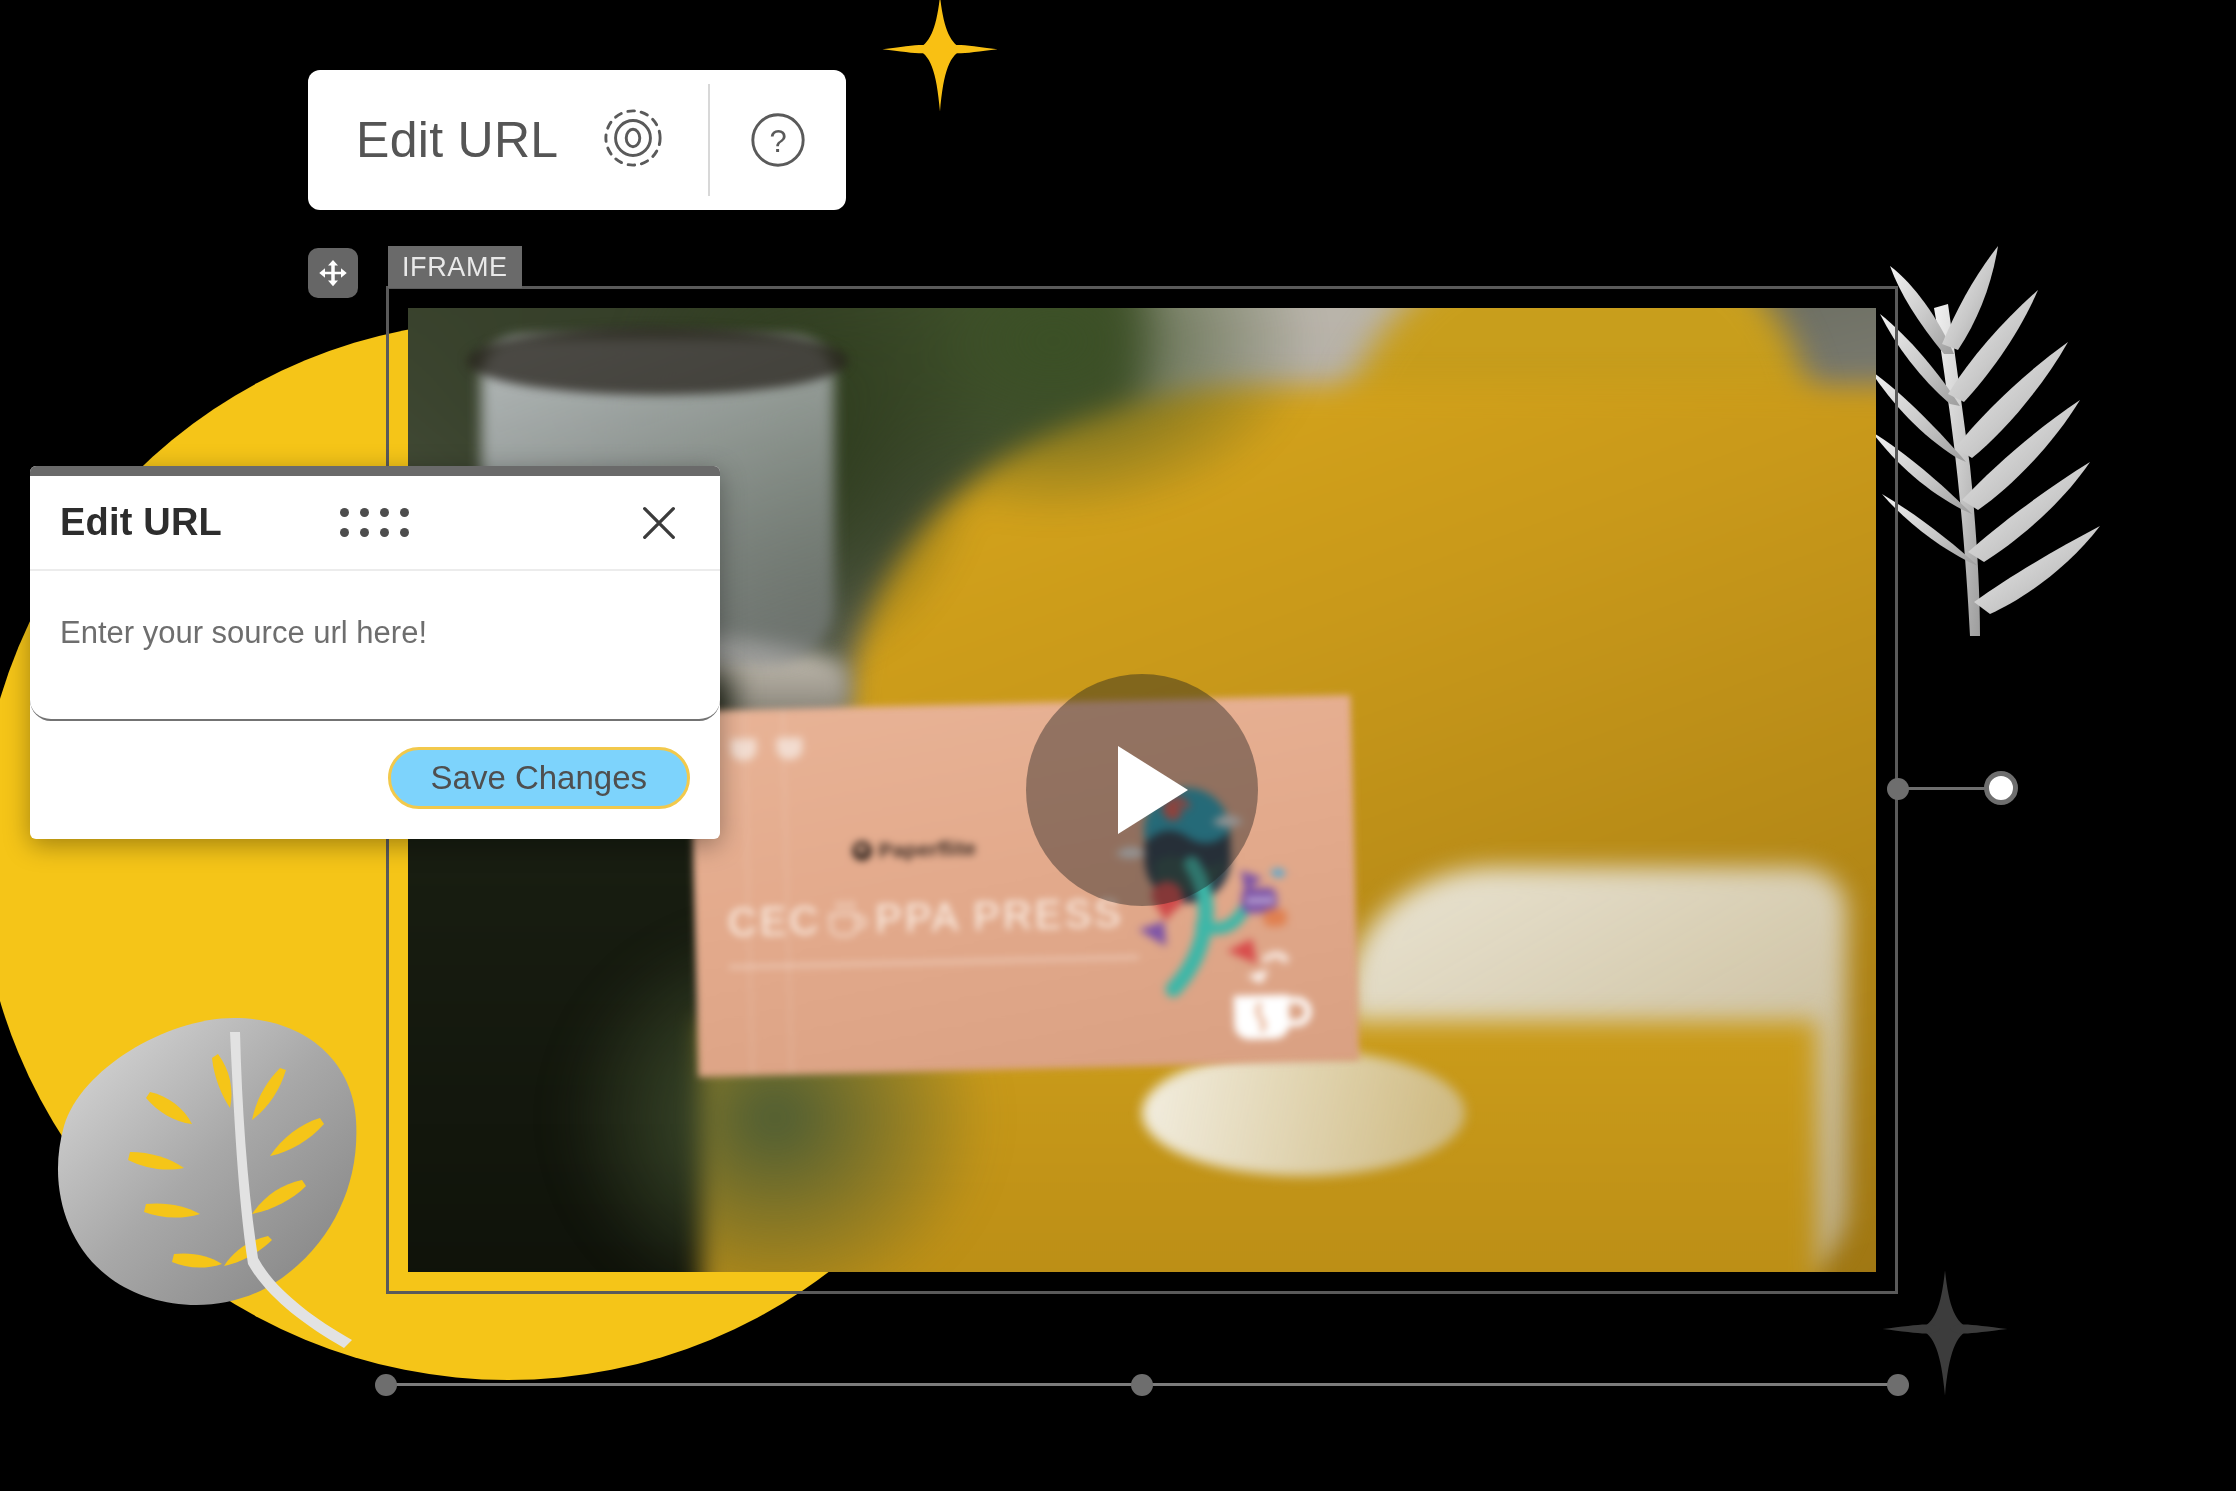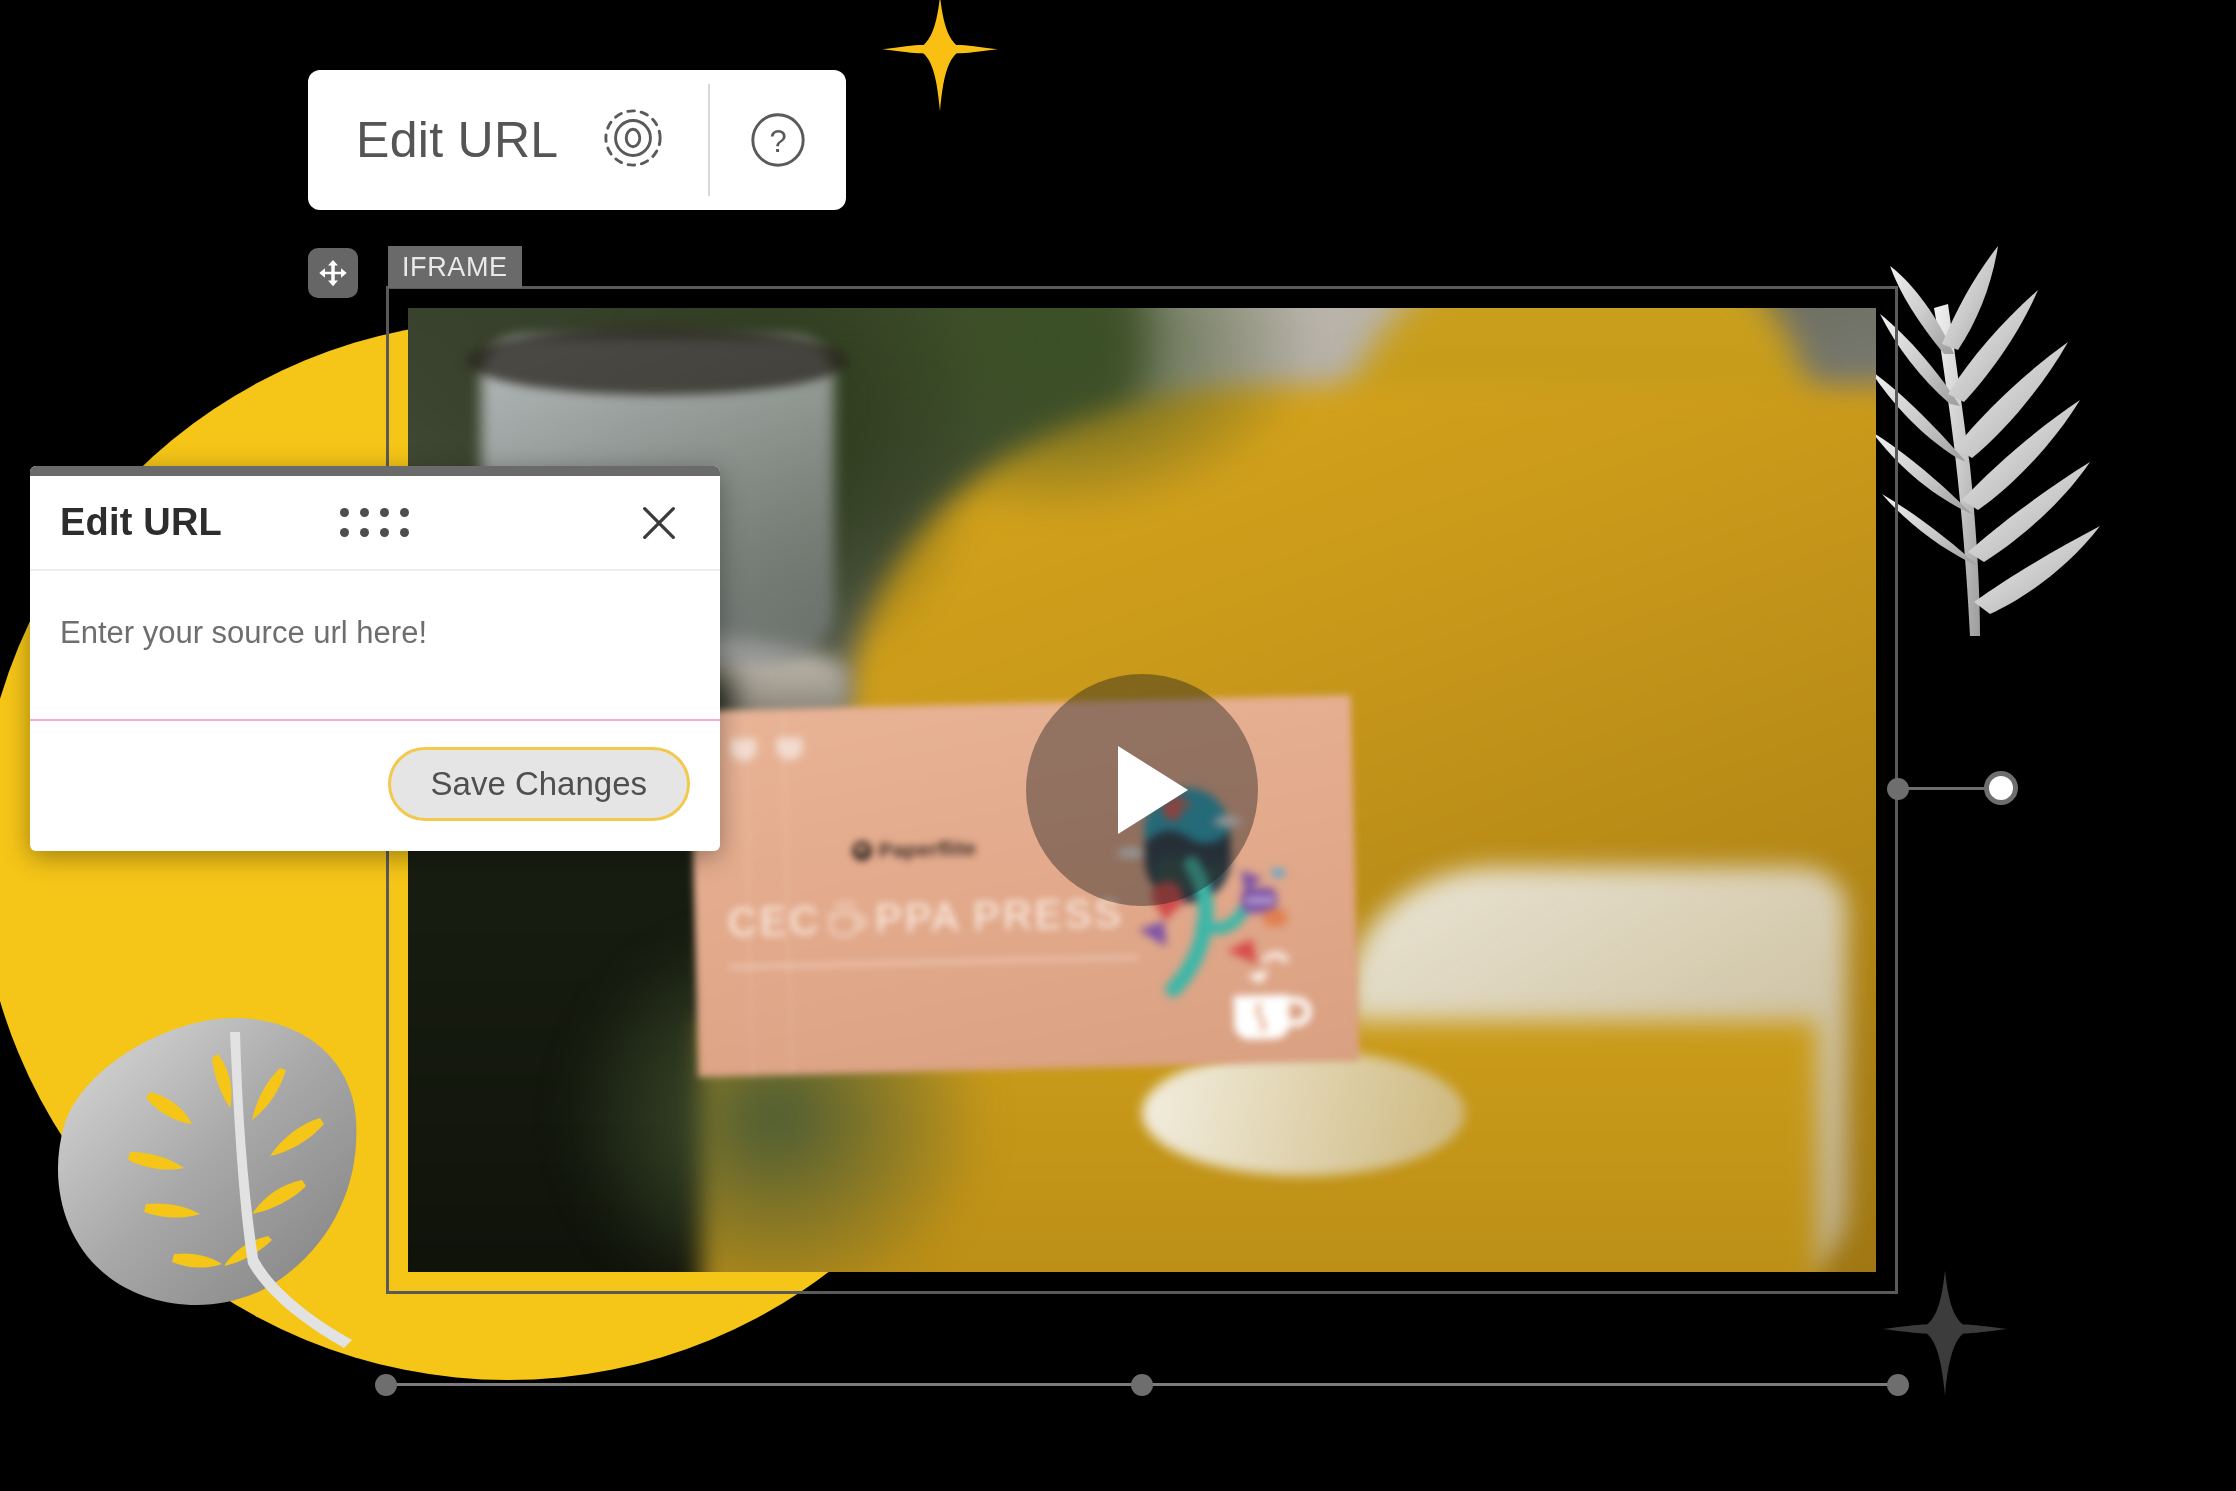--- a/index.html
+++ b/index.html
@@ -213,33 +213,33 @@
   .dlg-topbar{ height:10px; background:#6a6a6a; }
   .dlg-head{
     height:95px; display:flex; align-items:center;
     padding:0 34px 0 30px;
     border-bottom:2px solid #ececec;
   }
   .dlg-title{ font-size:38px; font-weight:700; color:#2d2d2d; letter-spacing:.2px; }
   .dlg-dots{ margin-left:118px; display:grid; grid-template-columns:repeat(4,1fr); grid-gap:11px; }
   .dlg-dots i{ display:block; width:9px; height:9px; border-radius:50%; background:#4d4d4d; }
   .dlg-close{ margin-left:auto; width:54px; height:54px; display:flex; align-items:center; justify-content:center; }
-  .dlg-body{ padding:44px 32px 42px 30px; border-bottom:2px solid #f9a8d4; }
+  .dlg-body{ padding:44px 32px 42px 30px; border-bottom:2px solid #737373;border-radius:21px; }
   .dlg-field-label{ font-size:31px; color:#6e6e6e; margin-bottom:26px; }
   .dlg-input{
     width:100%; height:68px;
     background:#f4f4f4; border:none; border-radius:6px;
     padding:0 22px;
     font-family:"Liberation Sans", sans-serif;
     font-size:33px; color:#111111;
   }
   .dlg-foot{ padding:26px 30px 30px 30px; display:flex; justify-content:flex-end; }
   .btn-save{
-    height:74px; padding:0 40px;
-    background:#e5e5e5;
+    height:62px; padding:0 40px;
+    background:#7dd3fc;
     border:3px solid #F2C94C;
     border-radius:40px;
     font-family:"Liberation Sans", sans-serif;
     font-size:33px; color:#4f4f4f;
     cursor:pointer;
   }
 </style>
 </head>
 <body>
 

